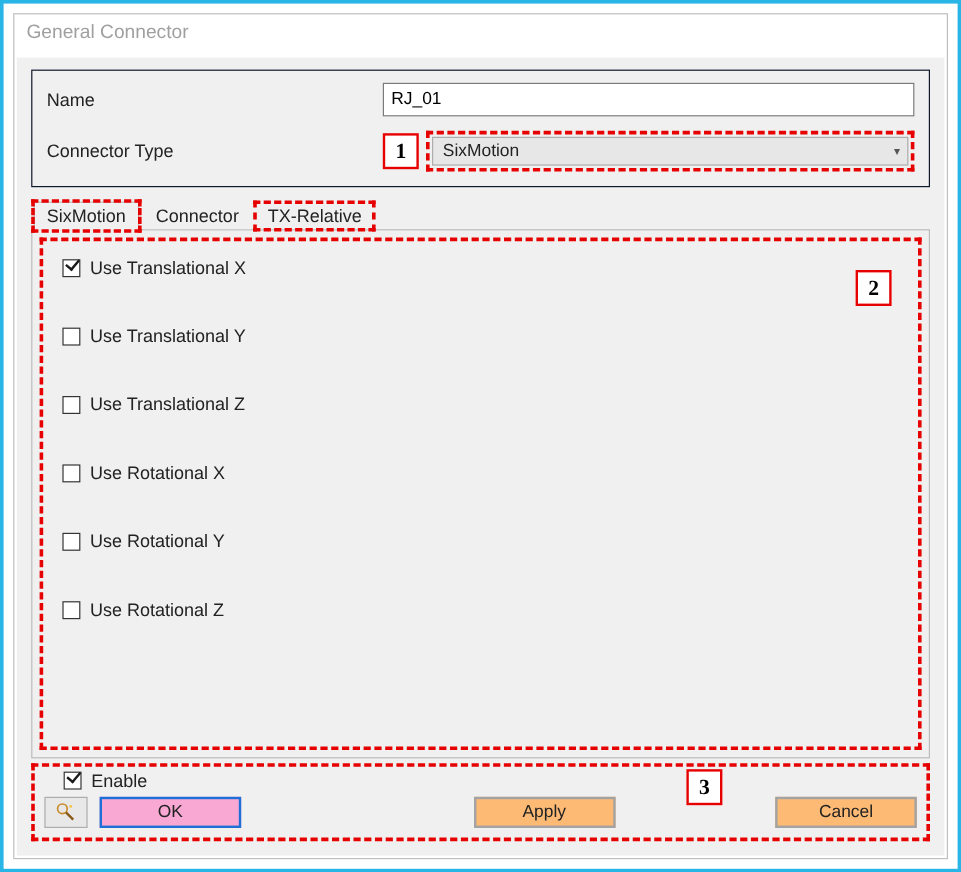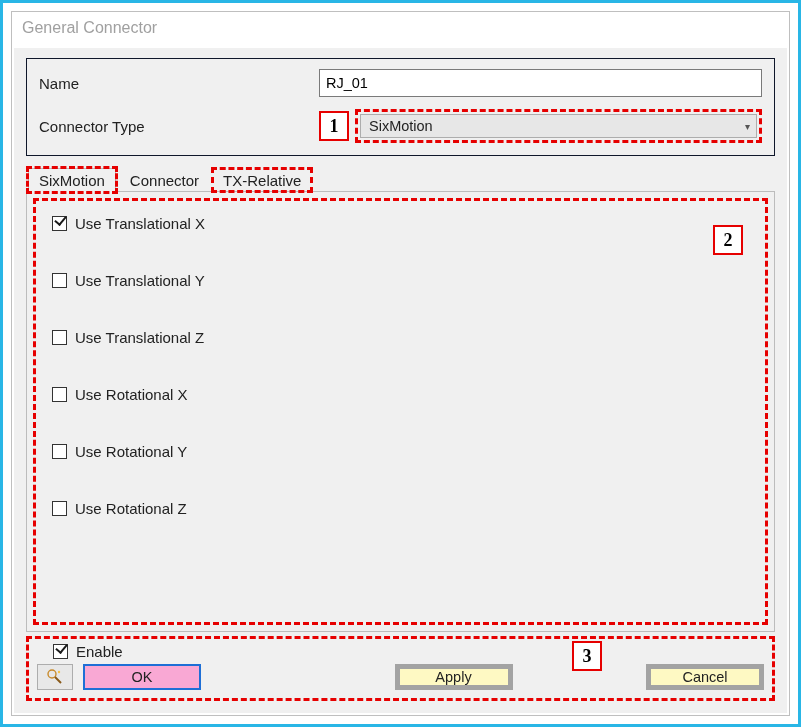--- a/index.html
+++ b/index.html
@@ -150,41 +150,41 @@
   .callout-panel {
     position: absolute;
     right: 22px; top: 24px;
   }
   .bottom-block {
     position: relative;
     margin-top: 4px;
     padding: 4px 8px 8px 8px;
   }
   .enable-row {
-    display: flex; align-items: center;
+    display: flex; align-items: flex-start;
     font-size: 15px;
     margin-bottom: 4px;
     padding-left: 16px;
   }
   .btn-row {
     display: flex; align-items: center;
     gap: 0;
   }
   .icon-btn {
     width: 36px; height: 26px;
     border: 1px solid #adadad;
     background: #e8e8e8;
     display: flex; align-items: center; justify-content: center;
     cursor: default;
     margin-right: 10px;
   }
   .std-btn {
     width: 118px; height: 26px;
-    border: 5px solid #a3a3a3;
-    background: #fef9c3;
+    border: 2px solid #a3a3a3;
+    background: #fdba74;
     display: flex; align-items: center; justify-content: center;
     font-size: 14.5px;
     cursor: default;
   }
   .std-btn.primary {
     border: 2px solid #1e6fd6;
     background: #f9a8d4;
   }
   .callout-bottom {
     position: absolute;

